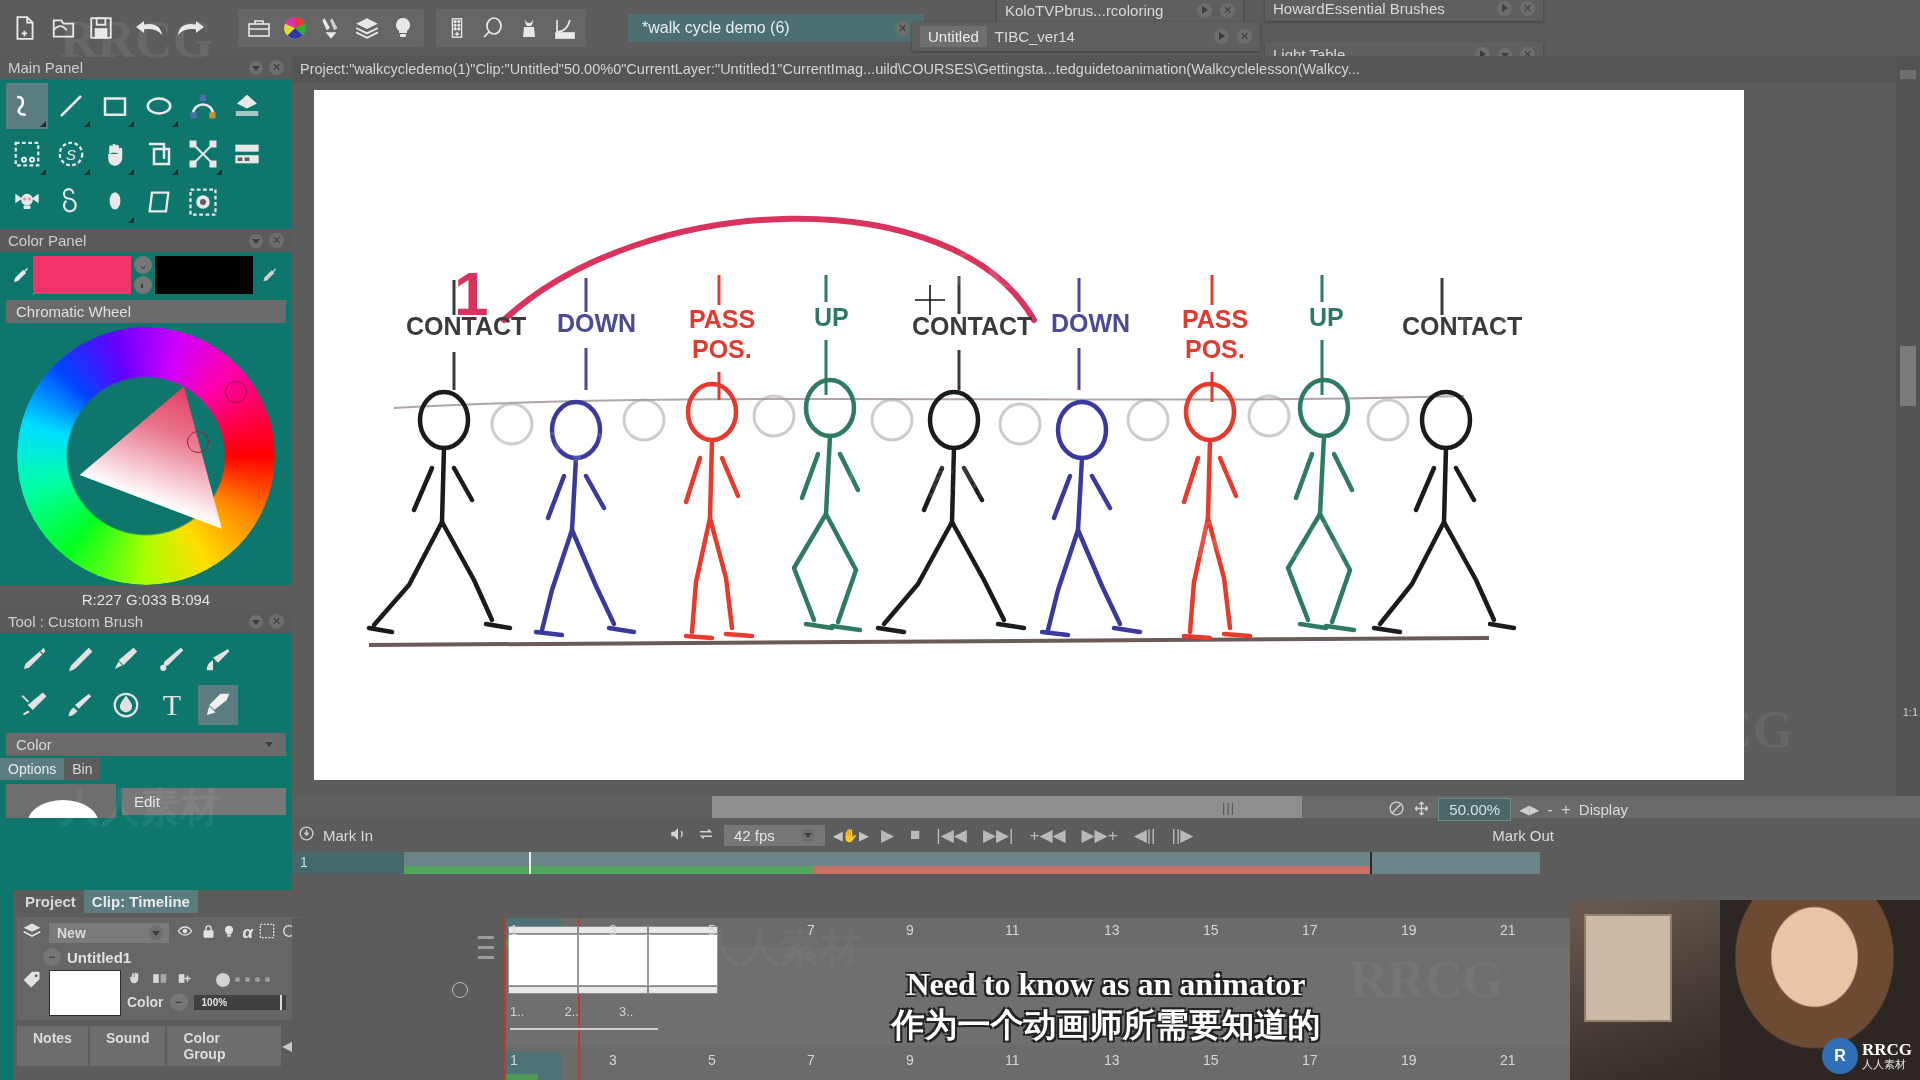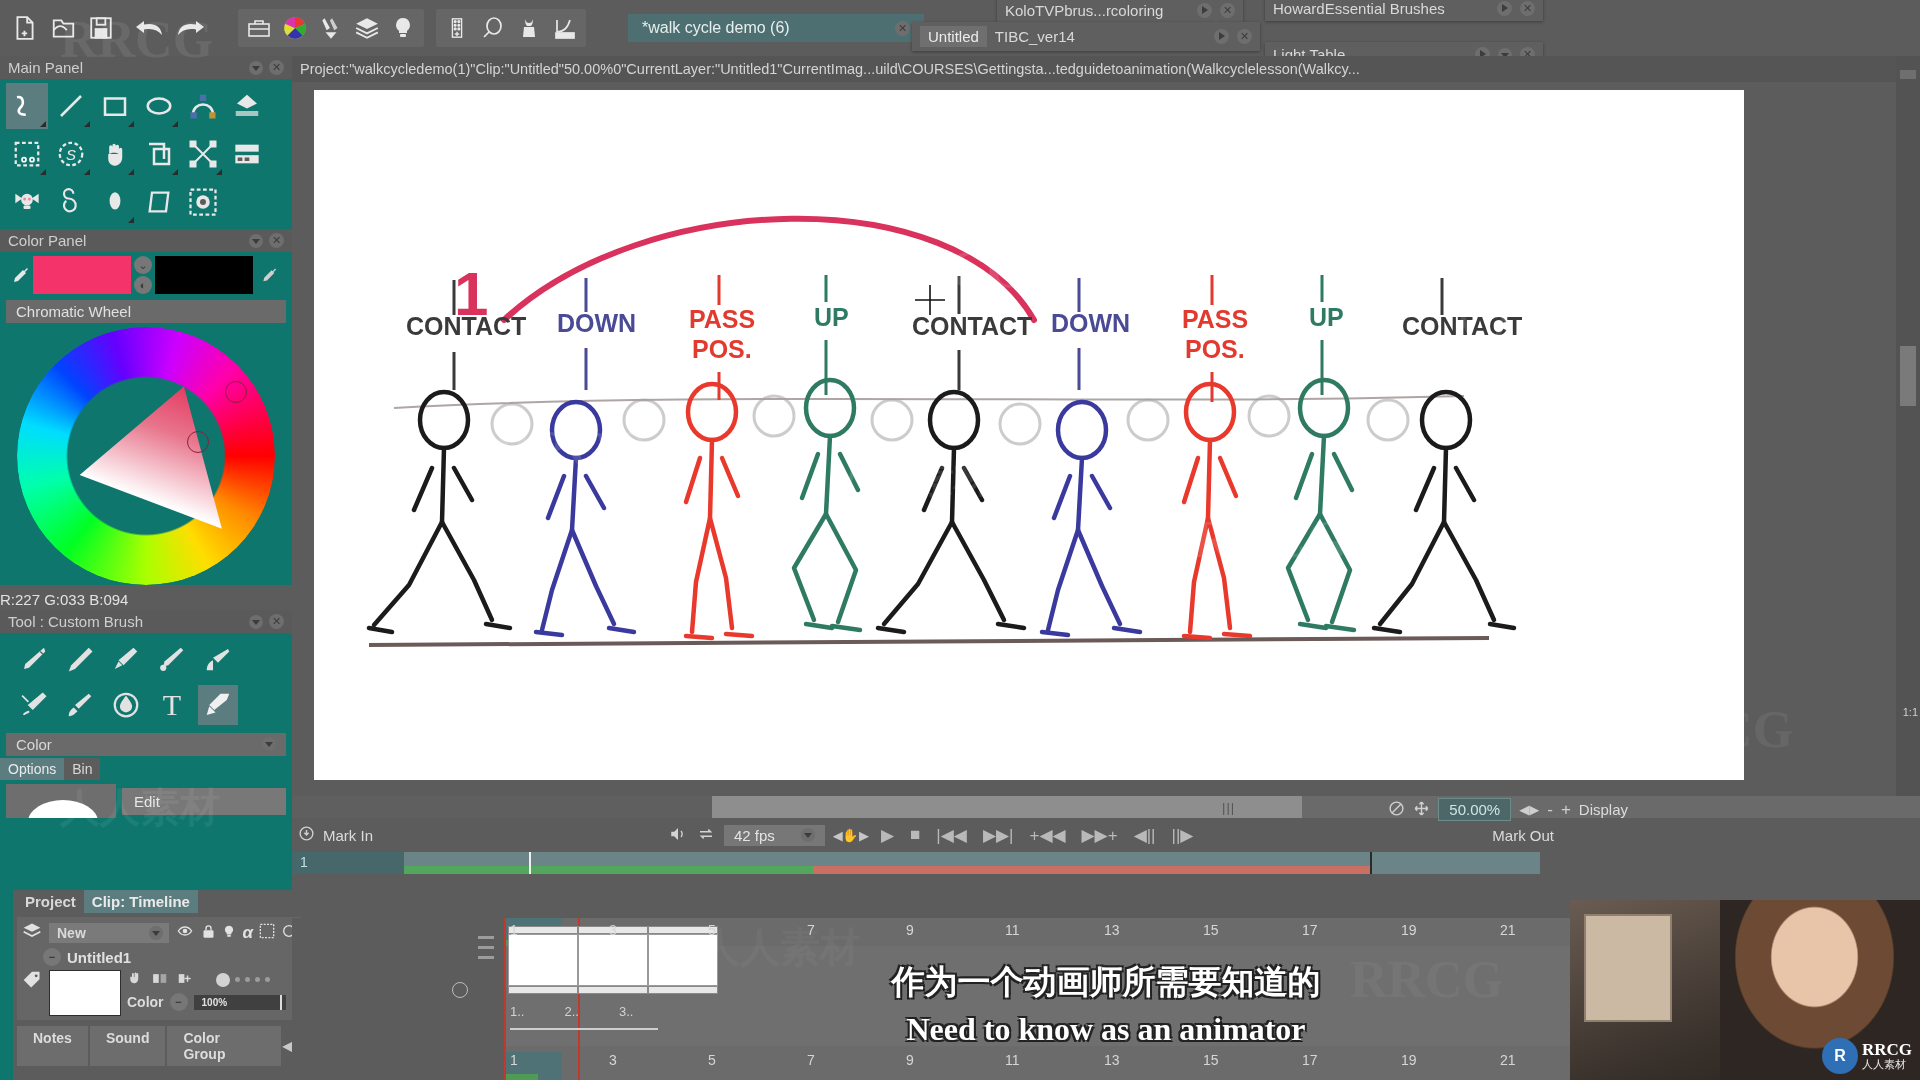--- a/index.html
+++ b/index.html
@@ -97,21 +97,21 @@
             mask: radial-gradient(circle, transparent 0 78px, #000 80px 100%);
   }
   #wheel-tri {
     position:absolute; left:50%; top:50%; transform: translate(-50%,-50%);
     width: 158px; height:158px;
     background: linear-gradient(200deg, #e3214f 0%, #e8758c 35%, #ffffff 70%);
     clip-path: polygon(74% 6%, 98% 96%, 8% 62%);
   }
   .wheel-marker { position:absolute; width:22px;height:22px;border-radius:50%;
      border:1.5px solid #8a2040; }
-  .rgb-readout { text-align:left; font-size:15px; color:#e2e2e2; padding: 6px 0 2px; background:#5c5c5c;}
+  .rgb-readout { text-align:center; font-size:15px; color:#e2e2e2; padding: 6px 0 2px; background:#5c5c5c;}
 
   
   .tabs-row { display:flex; }
   .tab-btn {
     font-size:14px; padding:3px 8px; color:#d8d8d8; background:#5c5c5c;
   }
   .tab-btn.active { background:#5c7d80; color:#eaeaea; }
   .wide-bar { background:#6a6a6a; margin:2px 6px; padding:3px 10px; font-size:15px; position:relative;}
   .edit-row { display:flex; align-items:center; gap:6px; padding: 4px 6px; }
   .brush-preview { width:110px; height:34px; background:#6e6e6e; position:relative; overflow:hidden;}
@@ -1011,22 +1011,22 @@
           <span class="tl-tick" style="left: 699px; top: 134px;">15</span>
           <span class="tl-tick" style="left: 798px; top: 134px;">17</span>
           <span class="tl-tick" style="left: 897px; top: 134px;">19</span>
           <span class="tl-tick" style="left: 996px; top: 134px;">21</span>
           <span class="tl-tick" style="left: 1095px; top: 134px;">23</span>
         </div>
     </div>
   </div>
 
   <div id="subs">
+    <div id="sub-en">Need to know as an animator</div>
     <div id="sub-cn">作为一个动画师所需要知道的</div>
-    <div id="sub-en">Need to know as an animator</div>
   </div>
 
   <div id="webcam">
     <div id="wc-wall"></div>
     <div id="wc-poster"></div>
     <div id="wc-person"></div>
     <div id="wc-logo">
       <span class="logo-circle">R</span>
       <span style="display:flex;flex-direction:column;line-height:1.05">
         <span style="font-size:17px;font-weight:700;color:#fff;font-family:'Liberation Serif',serif">RRCG</span>

